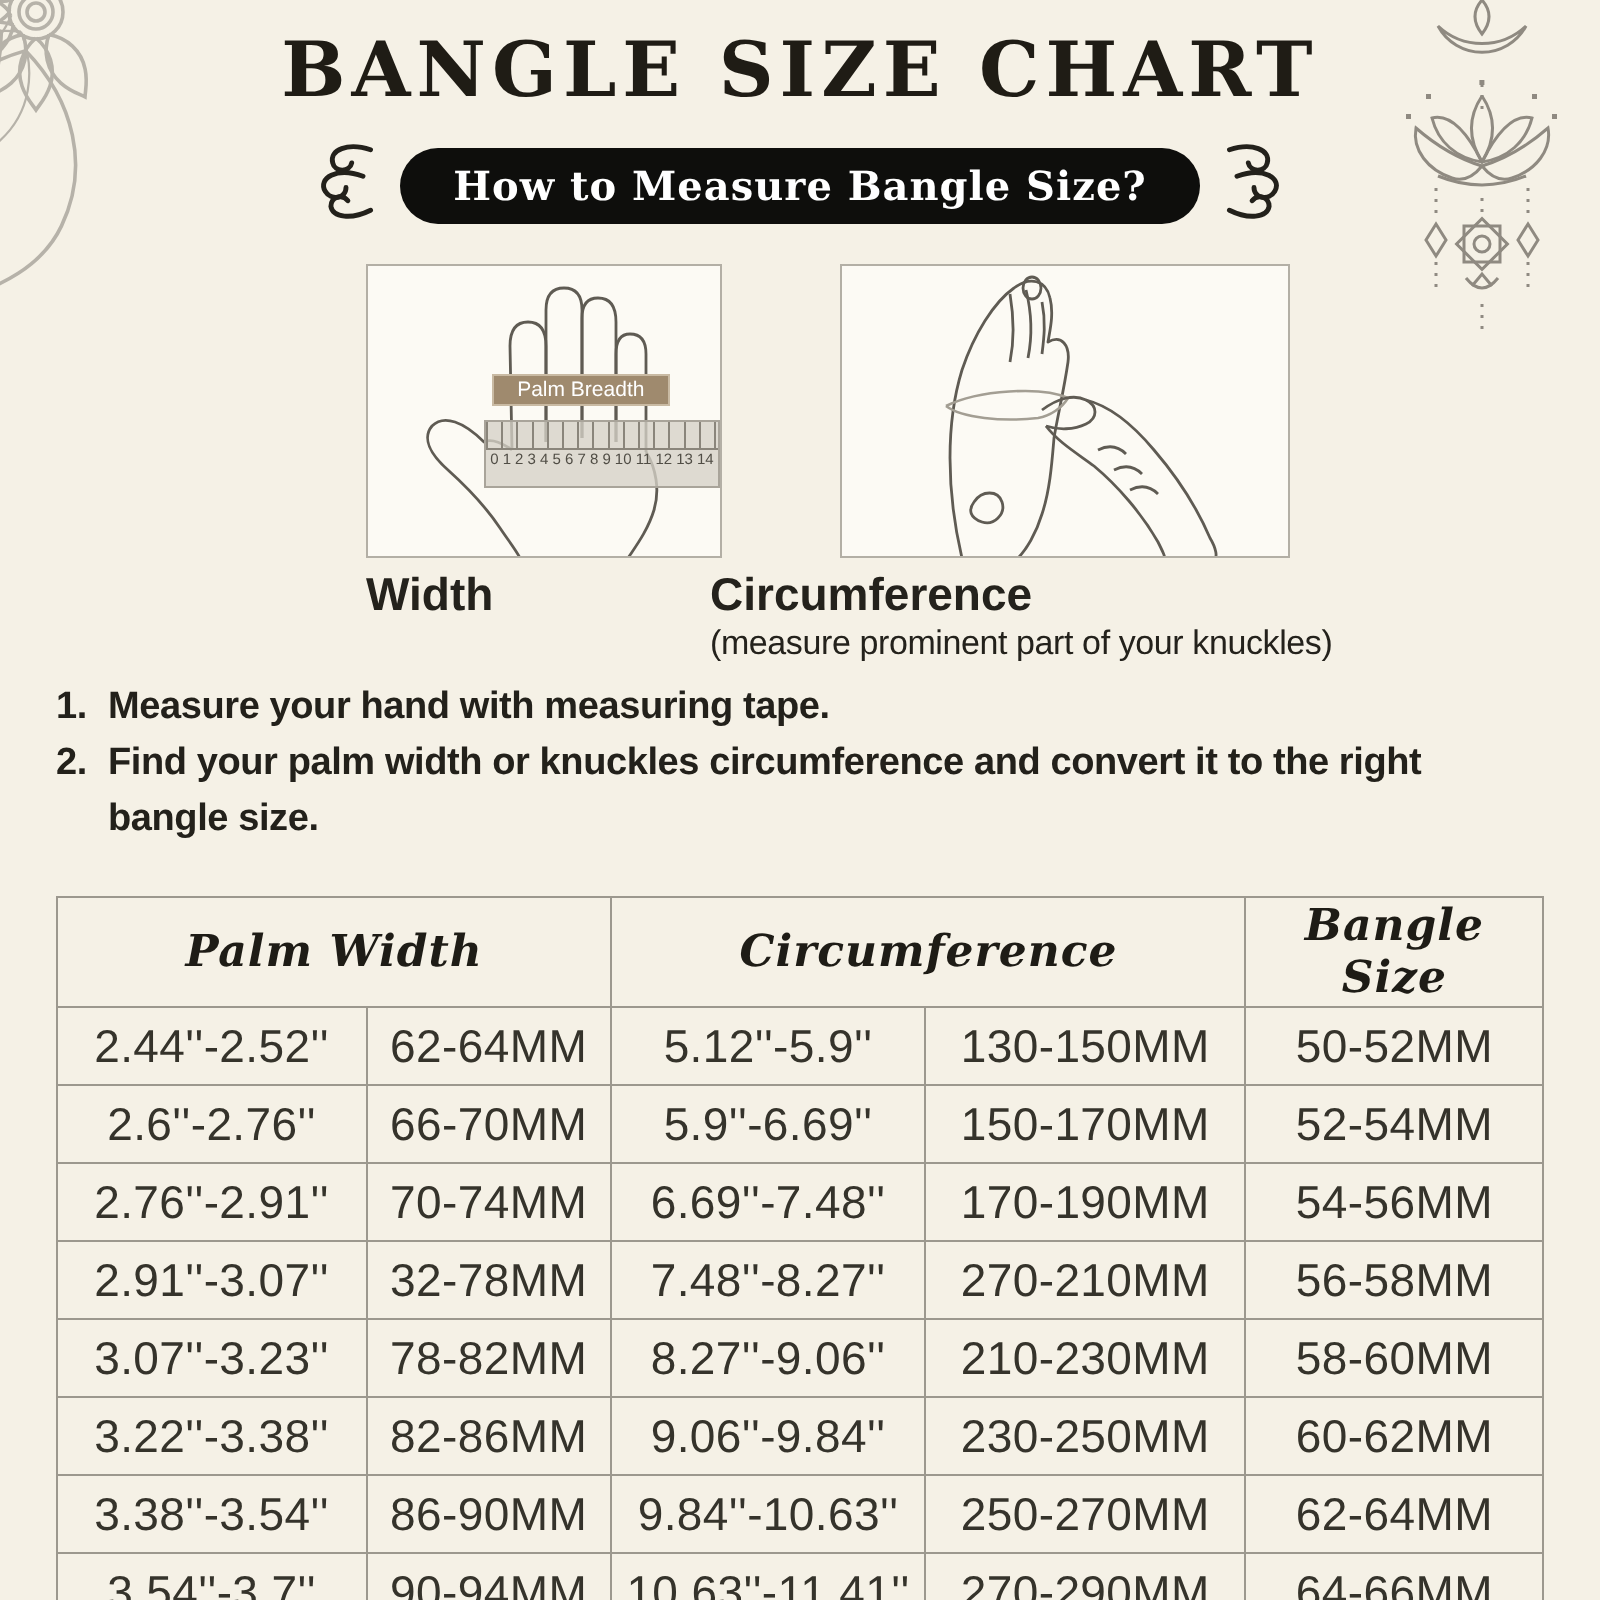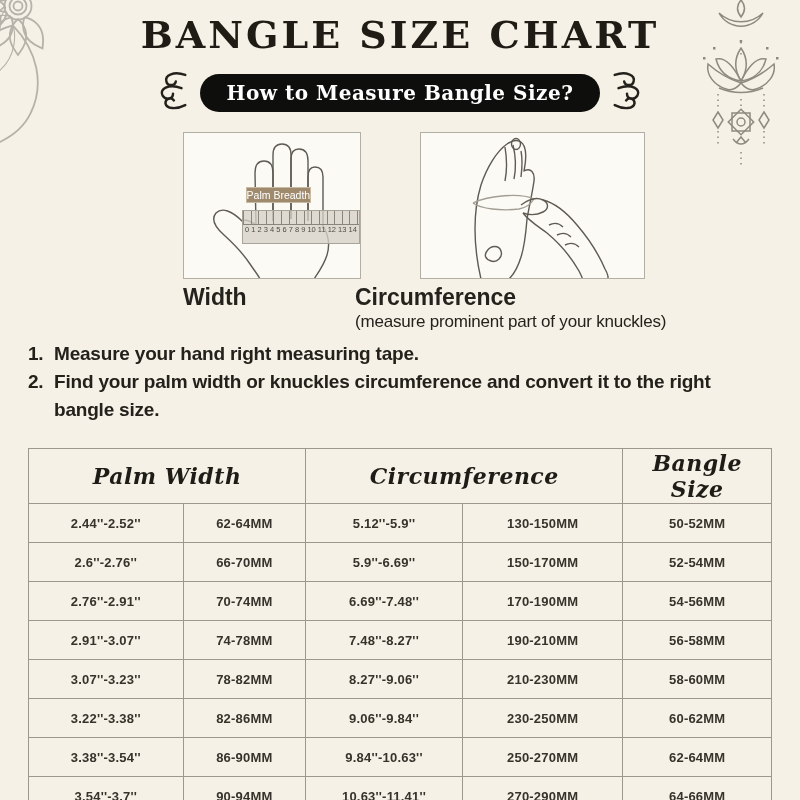--- a/index.html
+++ b/index.html
@@ -30,21 +30,21 @@
   .illos{position:relative; height:147px; margin-top:20px;}
   .illo-box{
     position:absolute; top:0; background:#fcfaf4;
     border:1px solid #b3afa5; overflow:hidden;
   }
   .box-width{left:183px; width:176px; height:145px;}
   .box-circ{left:420px; width:223px; height:145px;}
   .tape-label{
     position:absolute; left:35%; top:37%; z-index:3;
     background:#9f8a6e; border:1px solid #c9baa3; color:#fff;
-    font-size:10.5px; padding:1px 0; white-space:nowrap;
+    font-size:10.5px; padding:1px 12px; white-space:nowrap;
   }
   .ruler{
     position:absolute; left:33%; right:0; top:53%; height:22%; z-index:2;
     background:rgba(213,209,199,.78); border:1px solid #a9a49a;
   }
   .ruler-ticks{
     height:42%; border-bottom:1px solid #8a857b;
     background:repeating-linear-gradient(90deg,#8a857b 0 1px,transparent 1px 7.6px);
   }
   .ruler-nums{
@@ -66,21 +66,21 @@
   
   .size-table{
     width:744px; margin:24px auto 0; border-collapse:collapse; table-layout:fixed;
   }
   .size-table th, .size-table td{border:1px solid #9c988e; text-align:center;}
   .size-table th{
     height:46px; font-family:"DejaVu Serif", serif; font-weight:700;
     font-size:22px; color:#1e1c16; letter-spacing:.5px;font-style:italic;
   }
   .size-table td{
-    height:36px; font-size:13px; font-weight:700; letter-spacing:.2px; color:#35332b;
+    height:36px; font-size:23px; font-weight:400; letter-spacing:.2px; color:#35332b;
   }
   svg{display:block;}
 </style>
 </head>
 <body>
 
 <div class="canvas">
 
   <svg class="mandala" width="165" height="165" viewBox="0 0 165 165" fill="none" stroke="#b6b2a9" stroke-width="1.8">
     <defs>
@@ -211,21 +211,21 @@
     <div class="cap cap-width">Width</div>
     <div class="cap cap-circ">
       <div>Circumference</div>
       <div class="subcap">(measure prominent part of your knuckles)</div>
     </div>
   </div>
 
   <div class="instructions">
     <div class="instr">
       <span class="num">1.</span>
-      <span class="txt">Measure your hand right measuring tape.</span>
+      <span class="txt">Measure your hand with measuring tape.</span>
     </div>
     <div class="instr">
       <span class="num">2.</span>
       <span class="txt">Find your palm width or knuckles circumference and convert it to the right bangle size.</span>
     </div>
   </div>
 
   <table class="size-table">
     <colgroup>
       <col style="width:20.8%">
@@ -258,23 +258,23 @@
         </tr>
         <tr>
           <td>2.76''-2.91''</td>
           <td>70-74MM</td>
           <td>6.69''-7.48''</td>
           <td>170-190MM</td>
           <td>54-56MM</td>
         </tr>
         <tr>
           <td>2.91''-3.07''</td>
-          <td>74-78MM</td>
+          <td>32-78MM</td>
           <td>7.48''-8.27''</td>
-          <td>190-210MM</td>
+          <td>270-210MM</td>
           <td>56-58MM</td>
         </tr>
         <tr>
           <td>3.07''-3.23''</td>
           <td>78-82MM</td>
           <td>8.27''-9.06''</td>
           <td>210-230MM</td>
           <td>58-60MM</td>
         </tr>
         <tr>

